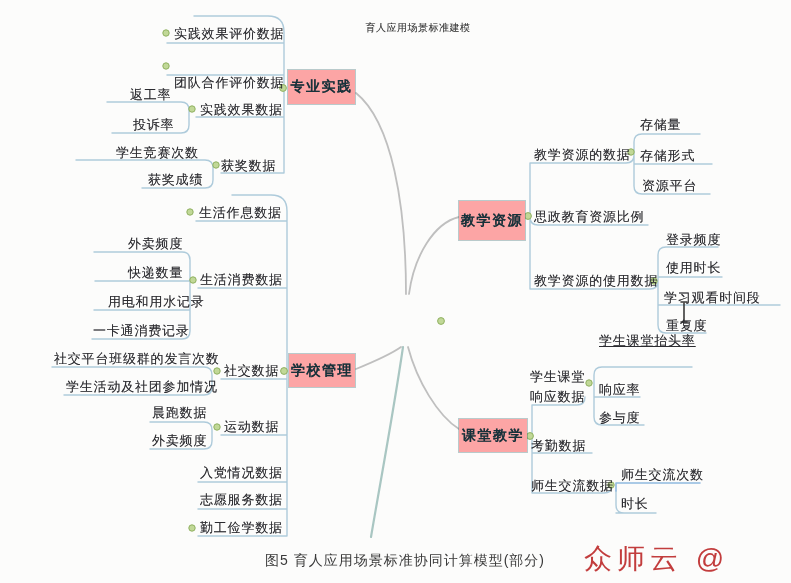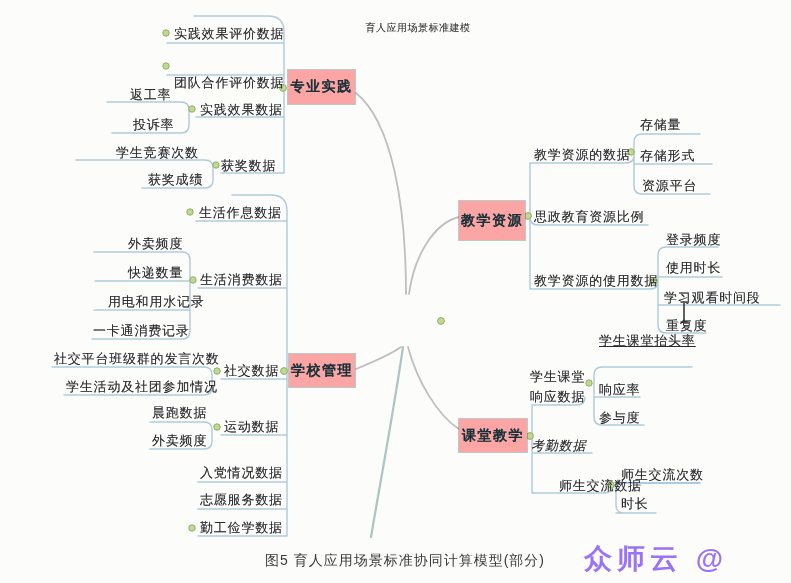--- a/index.html
+++ b/index.html
@@ -30,21 +30,21 @@
     position:absolute;left:348px;top:21px;width:140px;text-align:center;
     font-size:10px;color:#3b3b3b;letter-spacing:.5px;
     text-shadow:0 0 .5px rgba(50,50,50,.4);
   }
   .caption{
     position:absolute;left:225px;top:552px;width:360px;text-align:center;
     font-size:14px;font-weight:400;color:#3a3a3a;letter-spacing:1px;
   }
   .watermark{
     position:absolute;left:584px;top:540px;
-    font-size:28px;font-weight:700;color:#8b5cf6;letter-spacing:5px;opacity:.85;
+    font-size:28px;font-weight:400;color:#b91c1c;letter-spacing:5px;opacity:.85;
   }
   svg#wires{position:absolute;left:0;top:0;}
 </style>
 </head>
 <body>
 
 <div id="stage">
 
   <svg id="wires" width="791" height="583" viewBox="0 0 791 583">
 
@@ -170,18 +170,18 @@
   <div class="leaf" style="left:666px;top:231px;">登录频度</div>
   <div class="leaf" style="left:666px;top:259px;">使用时长</div>
   <div class="leaf" style="left:664px;top:289px;">学习观看时间段</div>
   <div class="leaf" style="left:666px;top:317px;">重复度</div>
 
   <div class="leaf" style="left:530px;top:368px;">学生课堂</div>
   <div class="leaf" style="left:530px;top:388px;">响应数据</div>
   <div class="leaf" style="left:599px;top:332px;text-decoration:underline;">学生课堂抬头率</div>
   <div class="leaf" style="left:599px;top:381px;">响应率</div>
   <div class="leaf" style="left:599px;top:409px;">参与度</div>
-  <div class="leaf" style="left:531px;top:437px;font-style:italic;">考勤数据</div>
-  <div class="leaf" style="left:531px;top:477px;padding-left:28px;">师生交流数据</div>
+  <div class="leaf" style="left:531px;top:437px;">考勤数据</div>
+  <div class="leaf" style="left:531px;top:477px;">师生交流数据</div>
   <div class="leaf" style="left:621px;top:466px;">师生交流次数</div>
   <div class="leaf" style="left:621px;top:495px;">时长</div>
 
 </div>
 
 </body></html>

